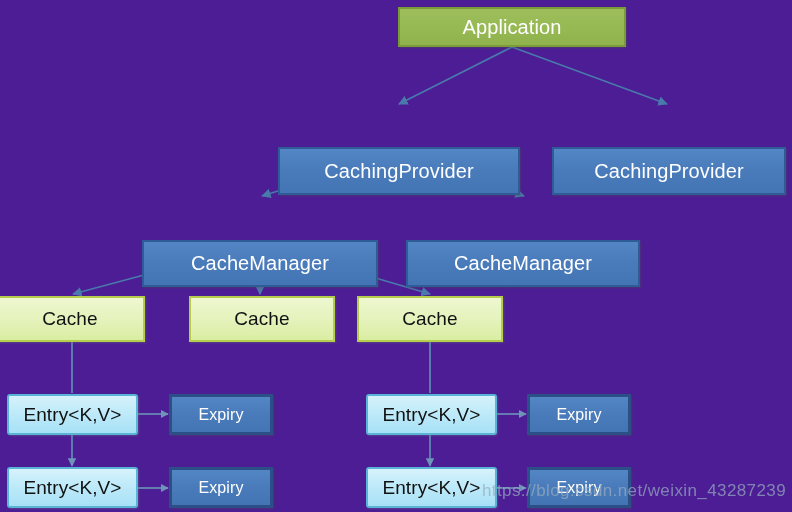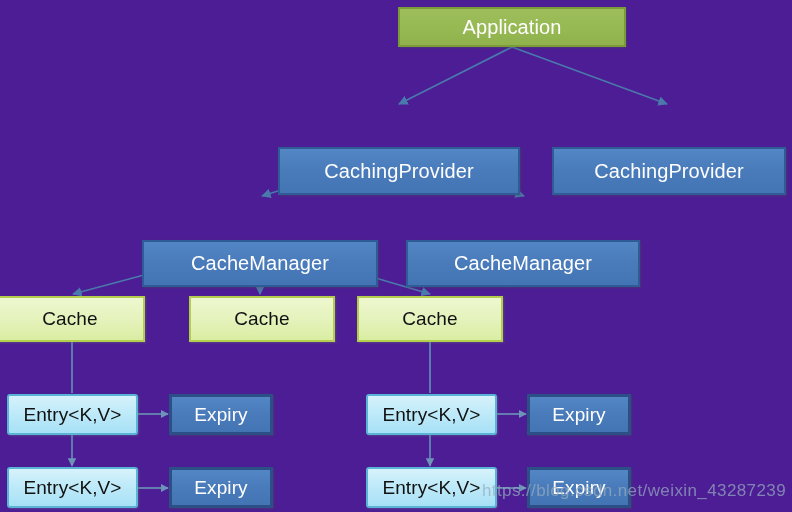--- a/index.html
+++ b/index.html
@@ -63,21 +63,21 @@
     border-radius: 3px;
     color: #111111;
     font-size: 19px;
     box-shadow: 1px 1px 2px rgba(120,120,120,0.38);
   }
   
   .n-expiry {
     background: linear-gradient(to bottom, #5386c4 0%, #4a7cbb 45%, #4375b4 100%);
     border: 3px solid #2b4f86;
     color: #ffffff;
-    font-size: 19px;
+    font-size: 16px;
     box-shadow: 1px 1px 2px rgba(80,80,80,0.45);
   }
   
   .watermark {
     position: absolute;
     color: rgba(150,172,190,0.72);
     font-size: 17px;
     letter-spacing: 0.4px;
     white-space: nowrap;
     font-family: "Liberation Sans", sans-serif;

